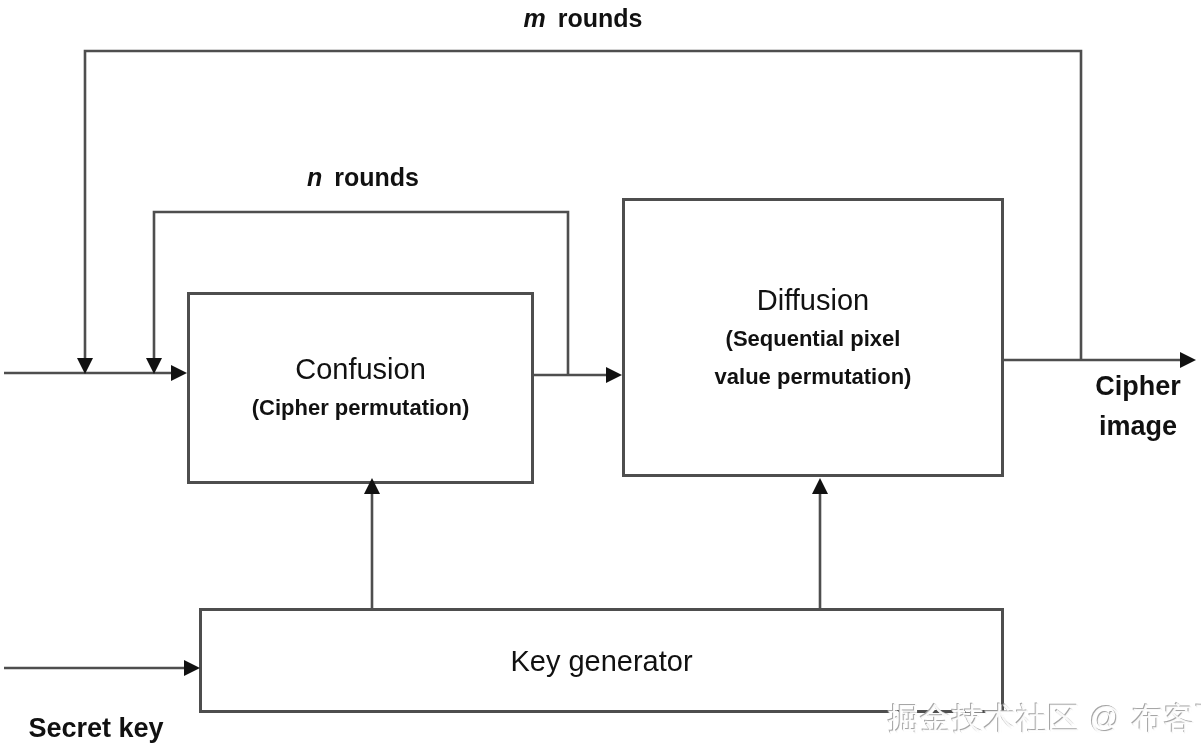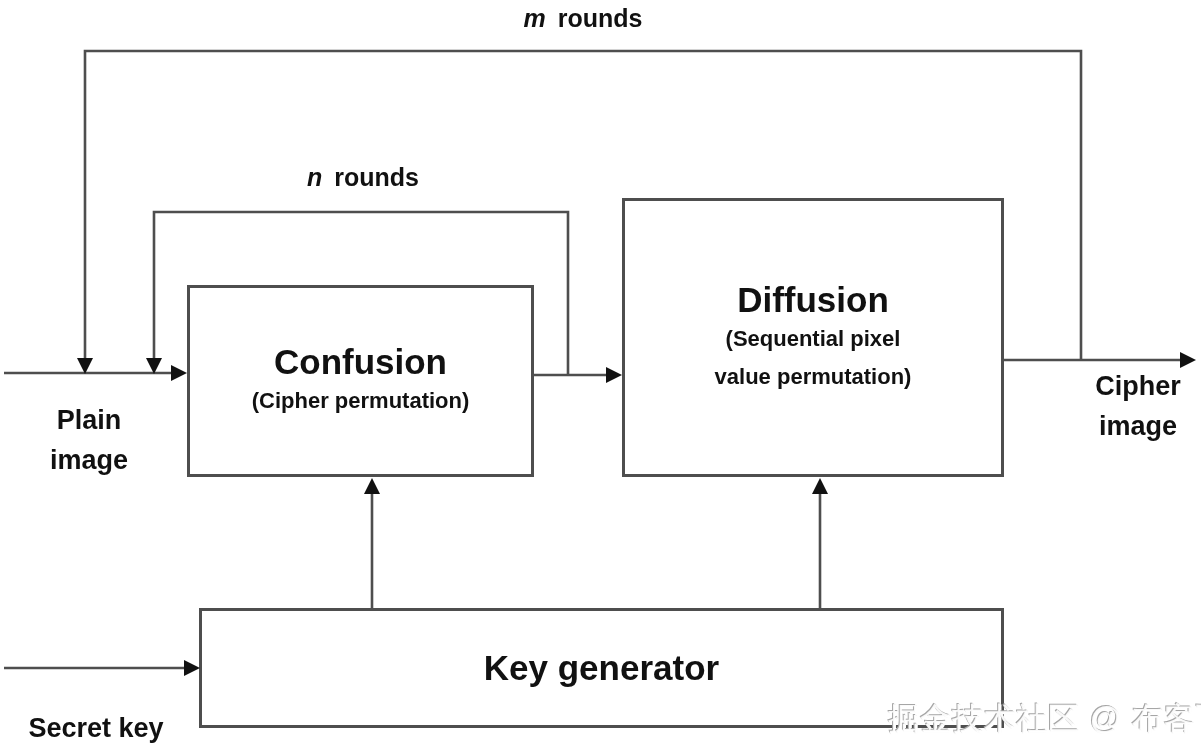--- a/index.html
+++ b/index.html
@@ -27,26 +27,26 @@
     background: #ffffff;
     border: 3px solid #4e4e4e;
     box-sizing: border-box;
     display: flex;
     flex-direction: column;
     align-items: center;
     justify-content: center;
     text-align: center;
     z-index: 2;
   }
-  .box-confusion { left: 187px; top: 285px; width: 347px; height: 192px; }
+  .box-confusion { left: 187px; top: 292px; width: 347px; height: 192px; }
   .box-diffusion { left: 622px; top: 198px; width: 382px; height: 279px; }
-  .box-keygen    { left: 199px; top: 608px; width: 805px; height: 120px; }
+  .box-keygen    { left: 199px; top: 608px; width: 805px; height: 105px; }
   .box-title {
-    font-size: 35px;
-    font-weight: 700;
+    font-size: 29px;
+    font-weight: 400;
     color: #111111;
     line-height: 40px;
     white-space: nowrap;
   }
   .box-sub {
     font-size: 22px;
     font-weight: 700;
     color: #111111;
     line-height: 38px;
     white-space: nowrap;
@@ -114,21 +114,20 @@
     <div class="box-title">Key generator</div>
   </div>
 
   <div class="loop-label loop-m">
     <span class="var">m</span><span>rounds</span>
   </div>
   <div class="loop-label loop-n">
     <span class="var">n</span><span>rounds</span>
   </div>
 
-  <div class="io-label io-plain">Plain image</div>
   <div class="io-label io-cipher">Cipher image</div>
   <div class="io-label io-secret">Secret key</div>
 
   <div class="watermark">掘金技术社区 @ 布客飞龙</div>
 
   <svg class="layer-svg" viewBox="0 0 1201 753" xmlns="http://www.w3.org/2000/svg">
     <g fill="none" stroke-width="2.6">
 
       <path d="M 1081 360 L 1081 51 L 85 51 L 85 361" stroke="#4e4e4e"></path>
 

